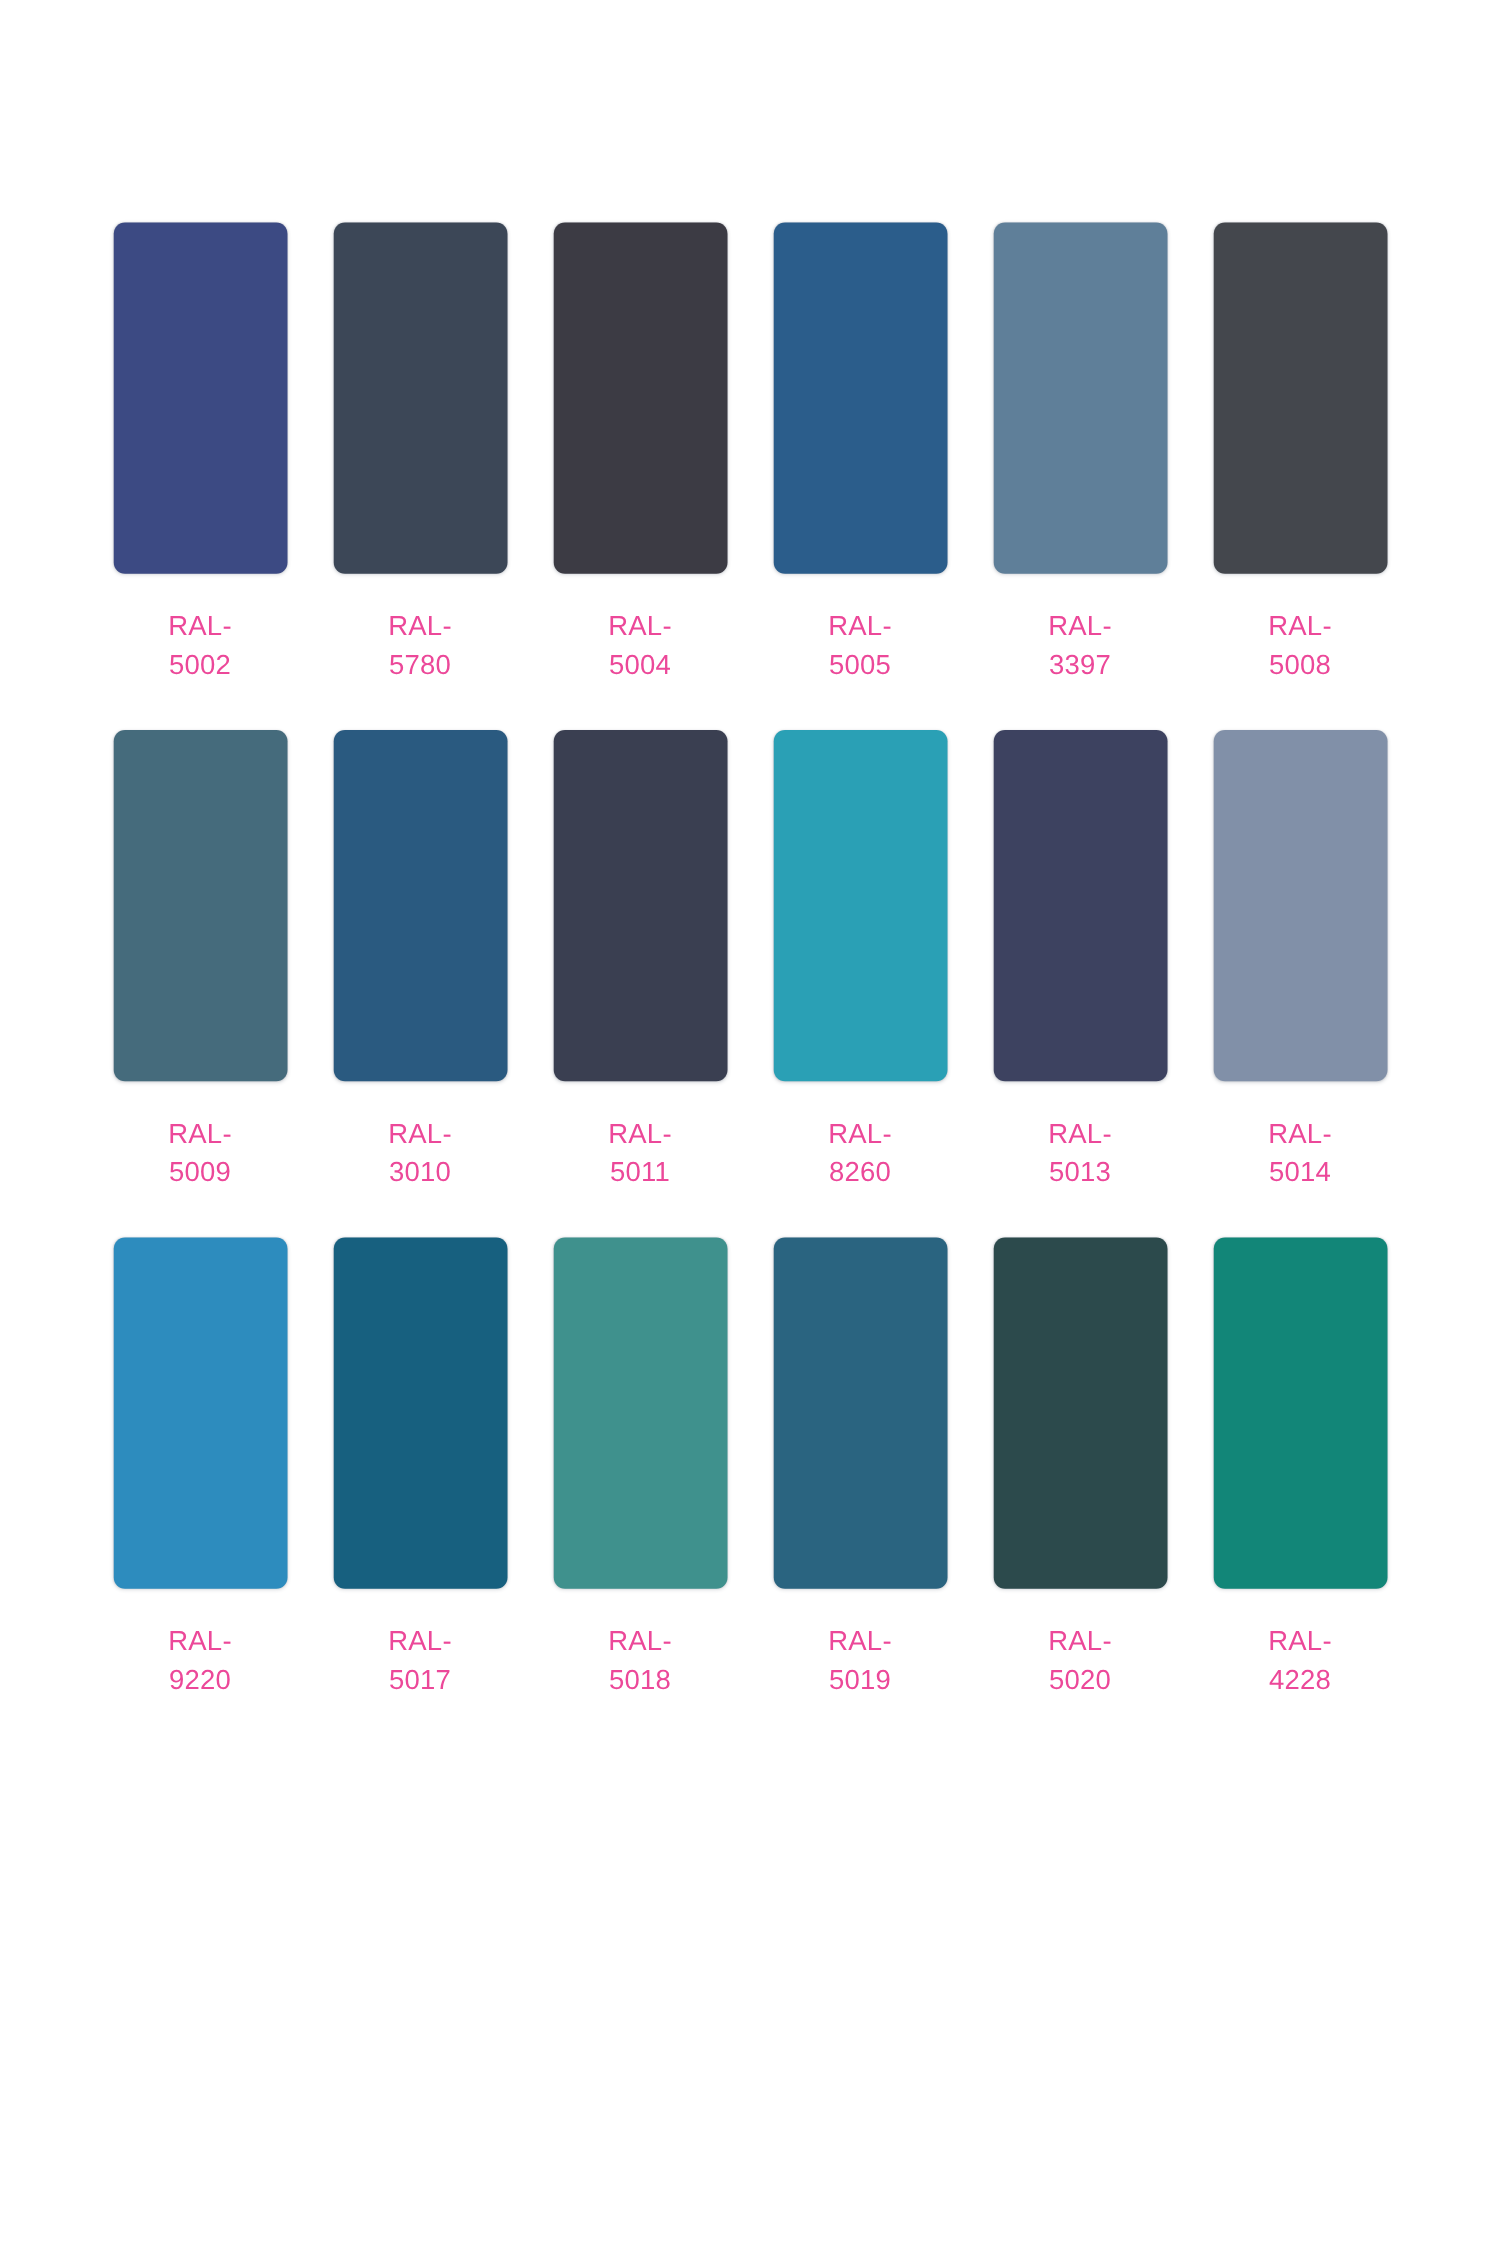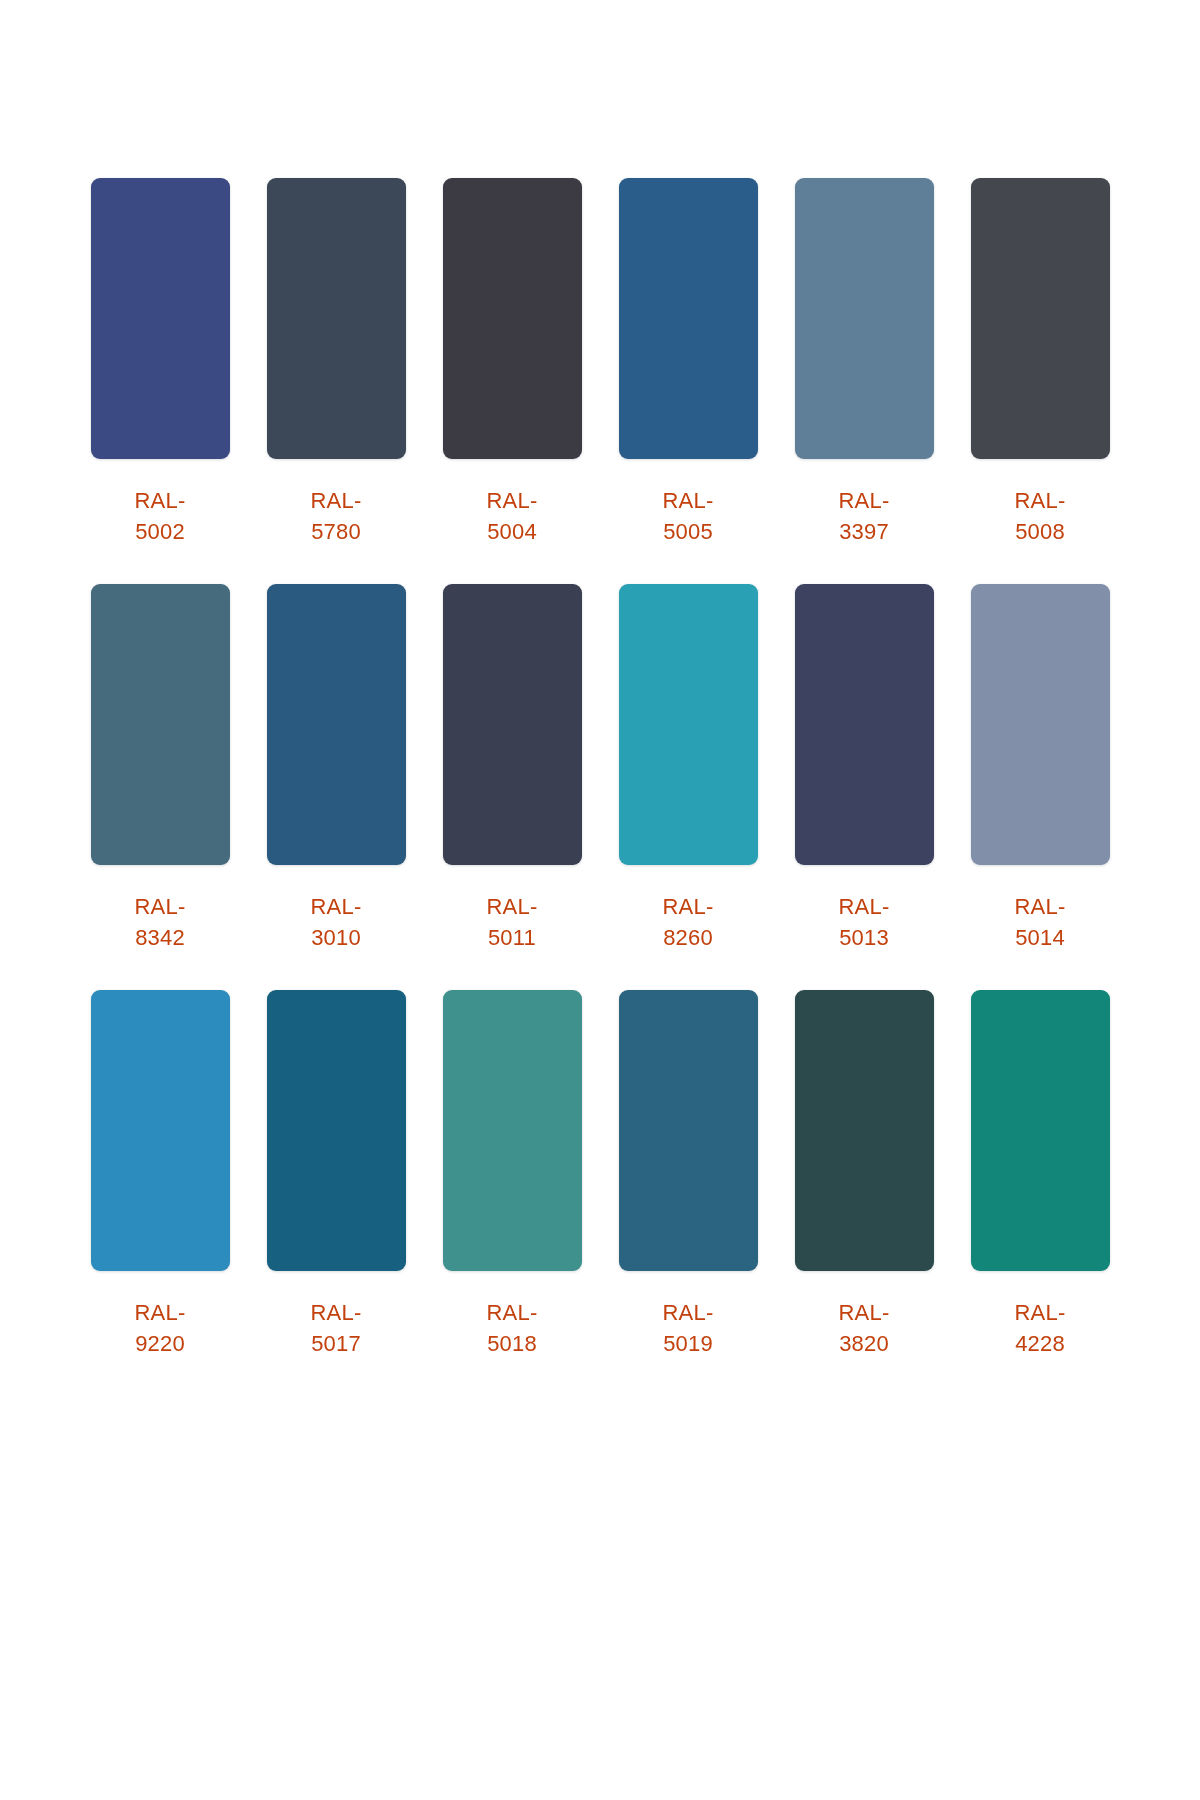--- a/index.html
+++ b/index.html
@@ -51,21 +51,21 @@
     border-radius: 9px;
     background: #cccccc;
     box-shadow: 0 1px 3px rgba(40, 50, 70, 0.16),
                 0 0 1px rgba(40, 50, 70, 0.10);
   }
 
   .swatch-label {
     margin-top: 26px;
     width: 139px;
     text-align: center;
-    color: #c2410c;
+    color: #ec4899;
     font-size: 22px;
     line-height: 31px;
     font-weight: 400;
     letter-spacing: 0.2px;
     font-family: "Liberation Sans", "DejaVu Sans", sans-serif;
   }
 
   .swatch-label .label-line {
     display: block;
     white-space: nowrap;
@@ -115,21 +115,21 @@
         <div class="swatch-chip" style="background: rgb(68, 71, 77);"></div>
         <div class="swatch-label">
           <span class="label-line">RAL-</span>
           <span class="label-line">5008</span>
         </div>
       </div>
       <div class="swatch-cell">
         <div class="swatch-chip" style="background: rgb(69, 107, 124);"></div>
         <div class="swatch-label">
           <span class="label-line">RAL-</span>
-          <span class="label-line">8342</span>
+          <span class="label-line">5009</span>
         </div>
       </div>
       <div class="swatch-cell">
         <div class="swatch-chip" style="background: rgb(42, 90, 128);"></div>
         <div class="swatch-label">
           <span class="label-line">RAL-</span>
           <span class="label-line">3010</span>
         </div>
       </div>
       <div class="swatch-cell">
@@ -185,21 +185,21 @@
         <div class="swatch-chip" style="background: rgb(42, 100, 128);"></div>
         <div class="swatch-label">
           <span class="label-line">RAL-</span>
           <span class="label-line">5019</span>
         </div>
       </div>
       <div class="swatch-cell">
         <div class="swatch-chip" style="background: rgb(44, 74, 76);"></div>
         <div class="swatch-label">
           <span class="label-line">RAL-</span>
-          <span class="label-line">3820</span>
+          <span class="label-line">5020</span>
         </div>
       </div>
       <div class="swatch-cell">
         <div class="swatch-chip" style="background: rgb(18, 134, 120);"></div>
         <div class="swatch-label">
           <span class="label-line">RAL-</span>
           <span class="label-line">4228</span>
         </div>
       </div>
     </div>

